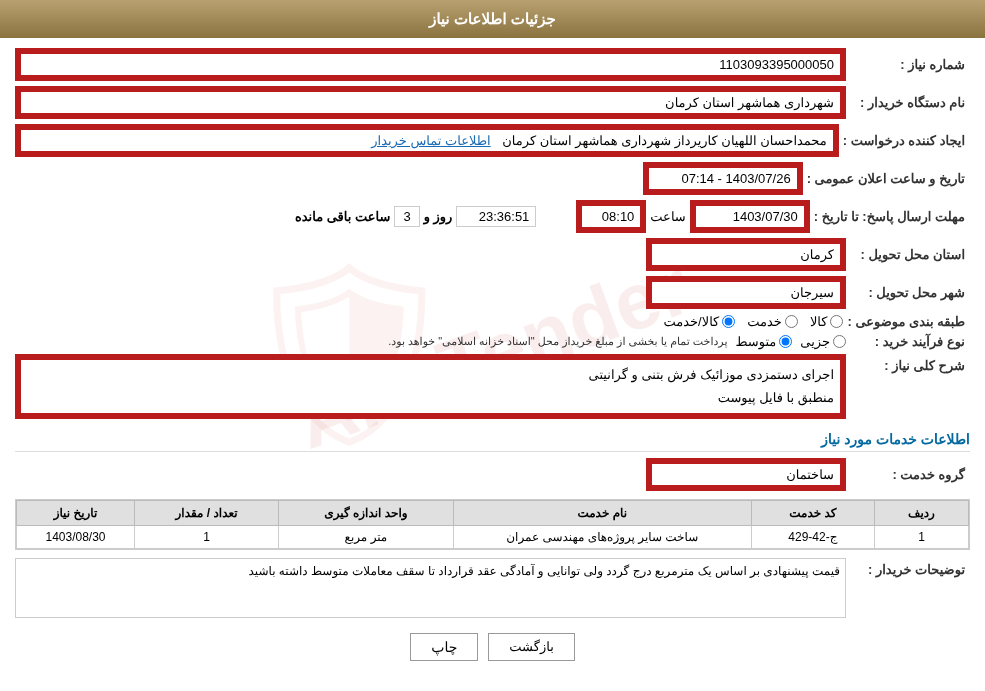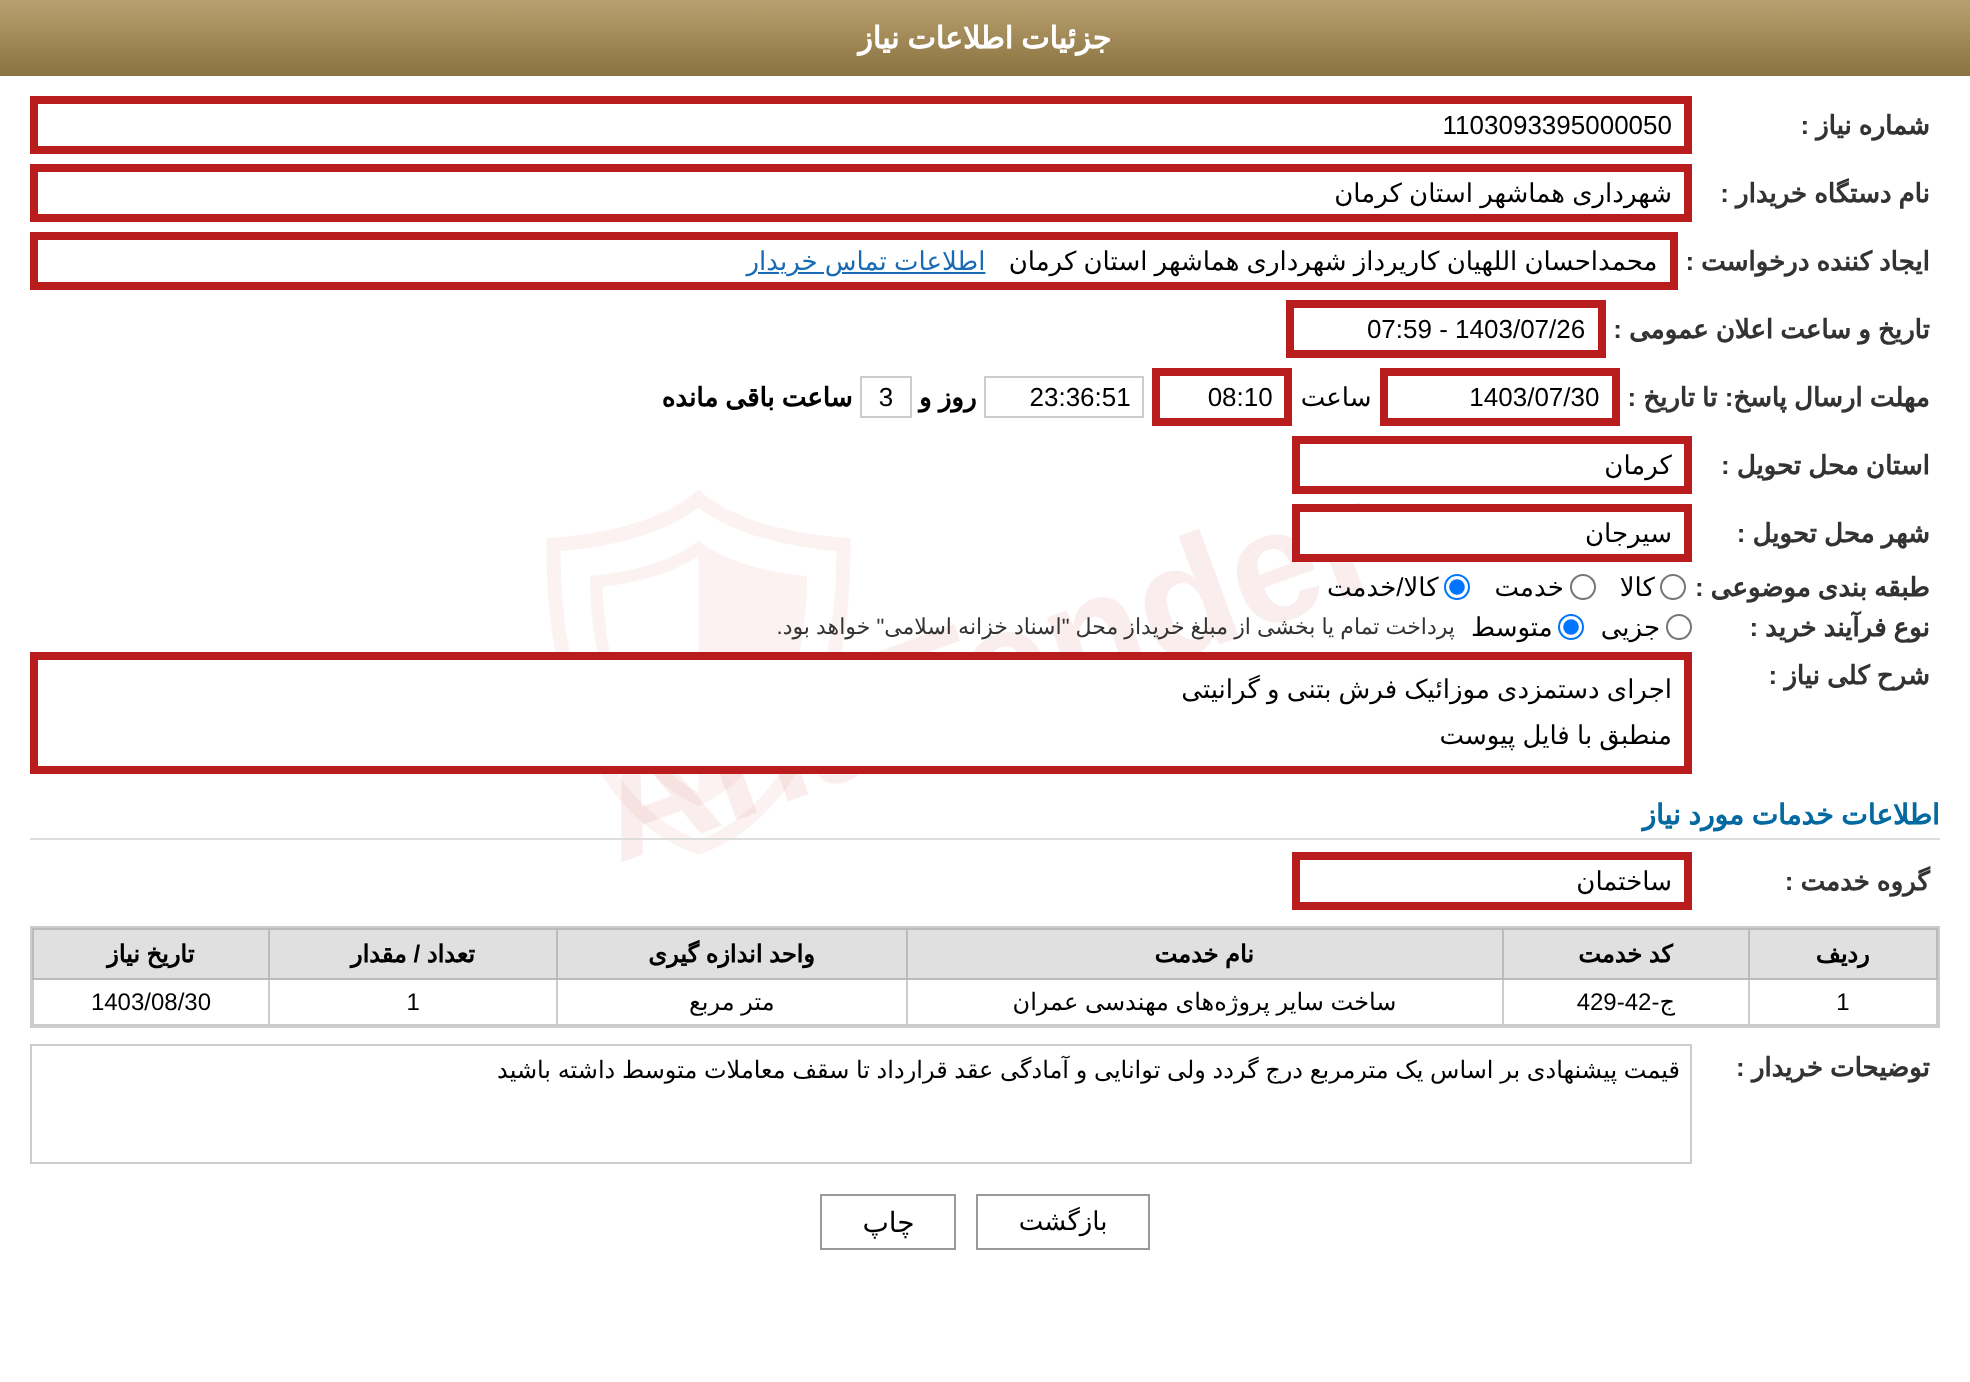--- a/index.html
+++ b/index.html
@@ -35,21 +35,21 @@
     }
     .label-cell {
       color: #333;
       font-weight: bold;
       white-space: nowrap;
       min-width: 120px;
       text-align: right;
       padding-right: 5px;
     }
     .value-box {
-      border: 4px solid #b91c1c;
+      border: 6px solid #b91c1c;
       background: #fff;
       padding: 3px 6px;
       min-height: 22px;
       min-width: 80px;
     }
     .value-box-wide {
       flex: 1;
     }
     .link-blue {
       color: #1a6bb5;
@@ -200,28 +200,28 @@
         <div class="row-group row-section">
           <span class="label-cell">ایجاد کننده درخواست :</span>
           <div class="value-box value-box-wide">
             <span>محمداحسان اللهیان کاریرداز  شهرداری هماشهر استان کرمان</span>
             <span class="link-blue" style="margin-right: 8px;">اطلاعات تماس خریدار</span>
           </div>
         </div>
 
         <div class="row-group row-section">
           <span class="label-cell">تاریخ و ساعت اعلان عمومی :</span>
-          <div class="value-box" style="min-width:160px;">1403/07/26 - 07:59</div>
+          <div class="value-box" style="min-width:160px;">1403/07/26 - 07:14</div>
         </div>
 
         <div class="row-group row-section">
           <span class="label-cell">مهلت ارسال پاسخ: تا تاریخ :</span>
           <div class="value-box" style="min-width:120px;">1403/07/30</div>
           <span style="font-weight:normal;">ساعت</span>
-          <div class="value-box" style="min-width:70px;">08:10</div>
+          <div class="value-box" style="min-width:70px;margin-left:36px;">08:10</div>
           <span style="border:1px solid #ccc; padding:2px 6px; background:#fff; min-width:80px;">23:36:51</span>
           <span style="font-weight:bold;">روز و</span>
           <span style="border:1px solid #ccc; padding:2px 8px; background:#fff;">3</span>
           <span style="font-weight:bold;">ساعت باقی مانده</span>
         </div>
 
         <div class="row-group row-section">
           <span class="label-cell">استان محل تحویل :</span>
           <div class="value-box" style="min-width:200px;">کرمان</div>
         </div>

